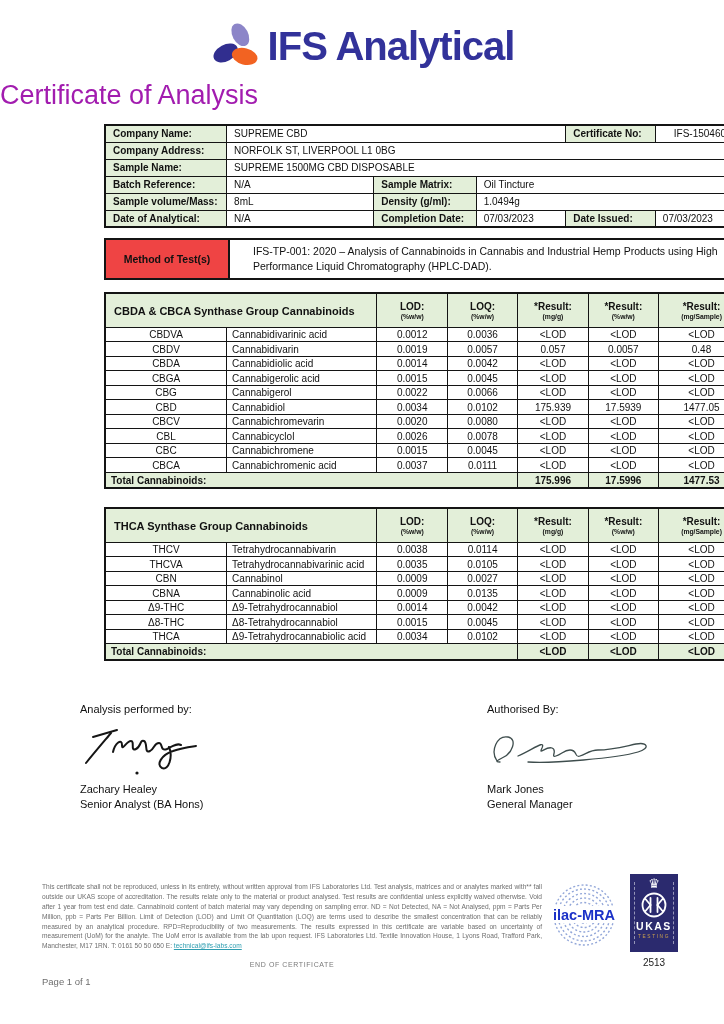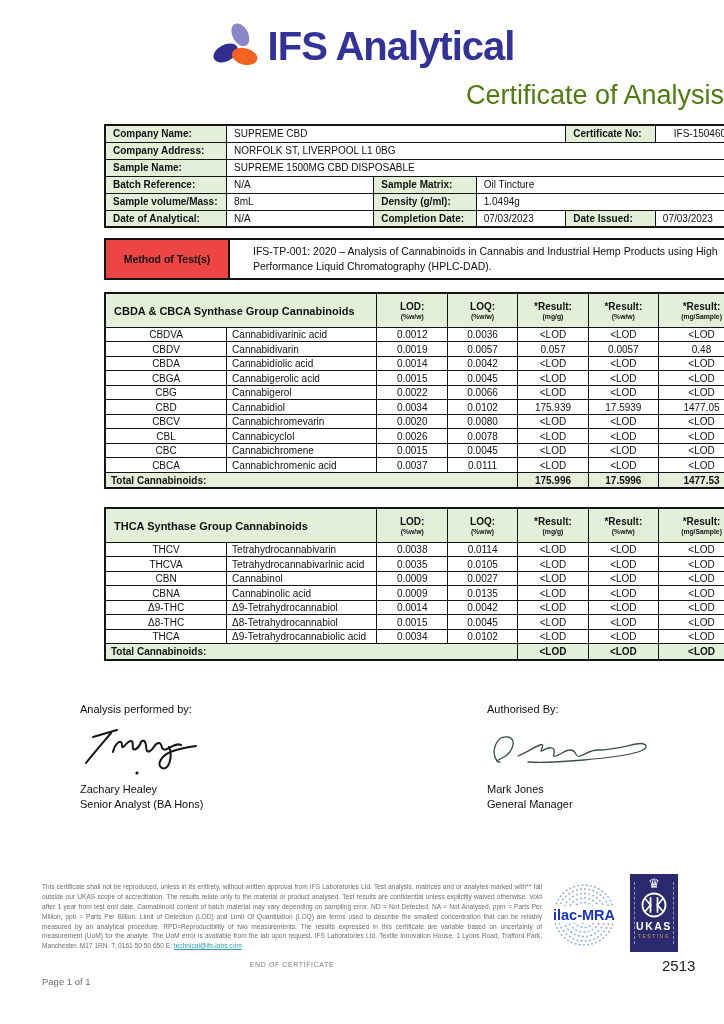--- a/index.html
+++ b/index.html
@@ -5,21 +5,21 @@
   * { margin:0; padding:0; box-sizing:border-box; }
   html,body { background:#fff; }
   .page {
     position:relative; width:724px; height:1024px; margin:0 auto;
     background:#fff; overflow:hidden;
     font-family:"Liberation Sans", sans-serif; color:#111;border-radius:8px;
   }
   
   .brand { display:flex; justify-content:center; align-items:center; gap:6px; padding-top:20px; }
   .brand-name { font-size:40px; font-weight:bold; color:#32329a; letter-spacing:-1px; }
-  .doc-title { text-align:right; font-size:27px; font-weight:400; color:#4d7c0f; margin-top:8px; }
+  .doc-title { text-align:left; font-size:27px; font-weight:400; color:#a21caf; margin-top:8px; }
 
   
   .content { width:516px; margin:0 auto; }
   table.grid { width:642px; border-collapse:collapse; border:2px solid #141414; table-layout:fixed; }
   table.grid td, table.grid th { border:1px solid #141414; font-size:10px; overflow:hidden; white-space:nowrap; }
   .info { margin-top:13px; }
   .info td { height:17px; padding:1px 7px; text-align:left; }
   .info td.lbl { background:#e3efd9; font-weight:bold; }
 
   
@@ -55,22 +55,22 @@
   .ilac-logo { position:absolute; left:549px; top:880px; }
   .ukas-logo { position:absolute; left:630px; top:874px; width:48px; height:78px;
     background:#2b2a6e; display:flex; flex-direction:column; align-items:center; }
   .ukas-crown { color:#fff; font-size:13px; line-height:1; margin-top:3px; }
   .ukas-mark { margin-top:1px; }
   .ukas-word { color:#fff; font-weight:bold; font-size:10.5px; letter-spacing:1.5px; margin-top:1px; }
   .ukas-sub { color:#c9a04e; font-size:4.8px; letter-spacing:1.6px; margin-top:2px; }
   .ukas-dash { position:absolute; top:8px; bottom:8px; width:0;
     border-left:1px dashed rgba(255,255,255,.5); }
   .ukas-dash.l { left:4px; } .ukas-dash.r { right:4px; }
-  .ukas-number { position:absolute; left:662px; top:957px; width:48px; 
-    font-size:15px; color:#222; }
+  .ukas-number { position:absolute; left:630px; top:957px; width:48px; text-align:center;
+    font-size:10px; color:#222; }
   .end-line { position:absolute; left:42px; top:961px; width:500px; text-align:center;
     font-size:7px; color:#7a7a7a; letter-spacing:.6px; }
   .page-num { position:absolute; left:42px; top:976px; font-size:9.5px; color:#6e6e6e;text-align:right; }
 </style>
 </head>
 <body>
 
 <div class="page">
 
   <div class="brand">

